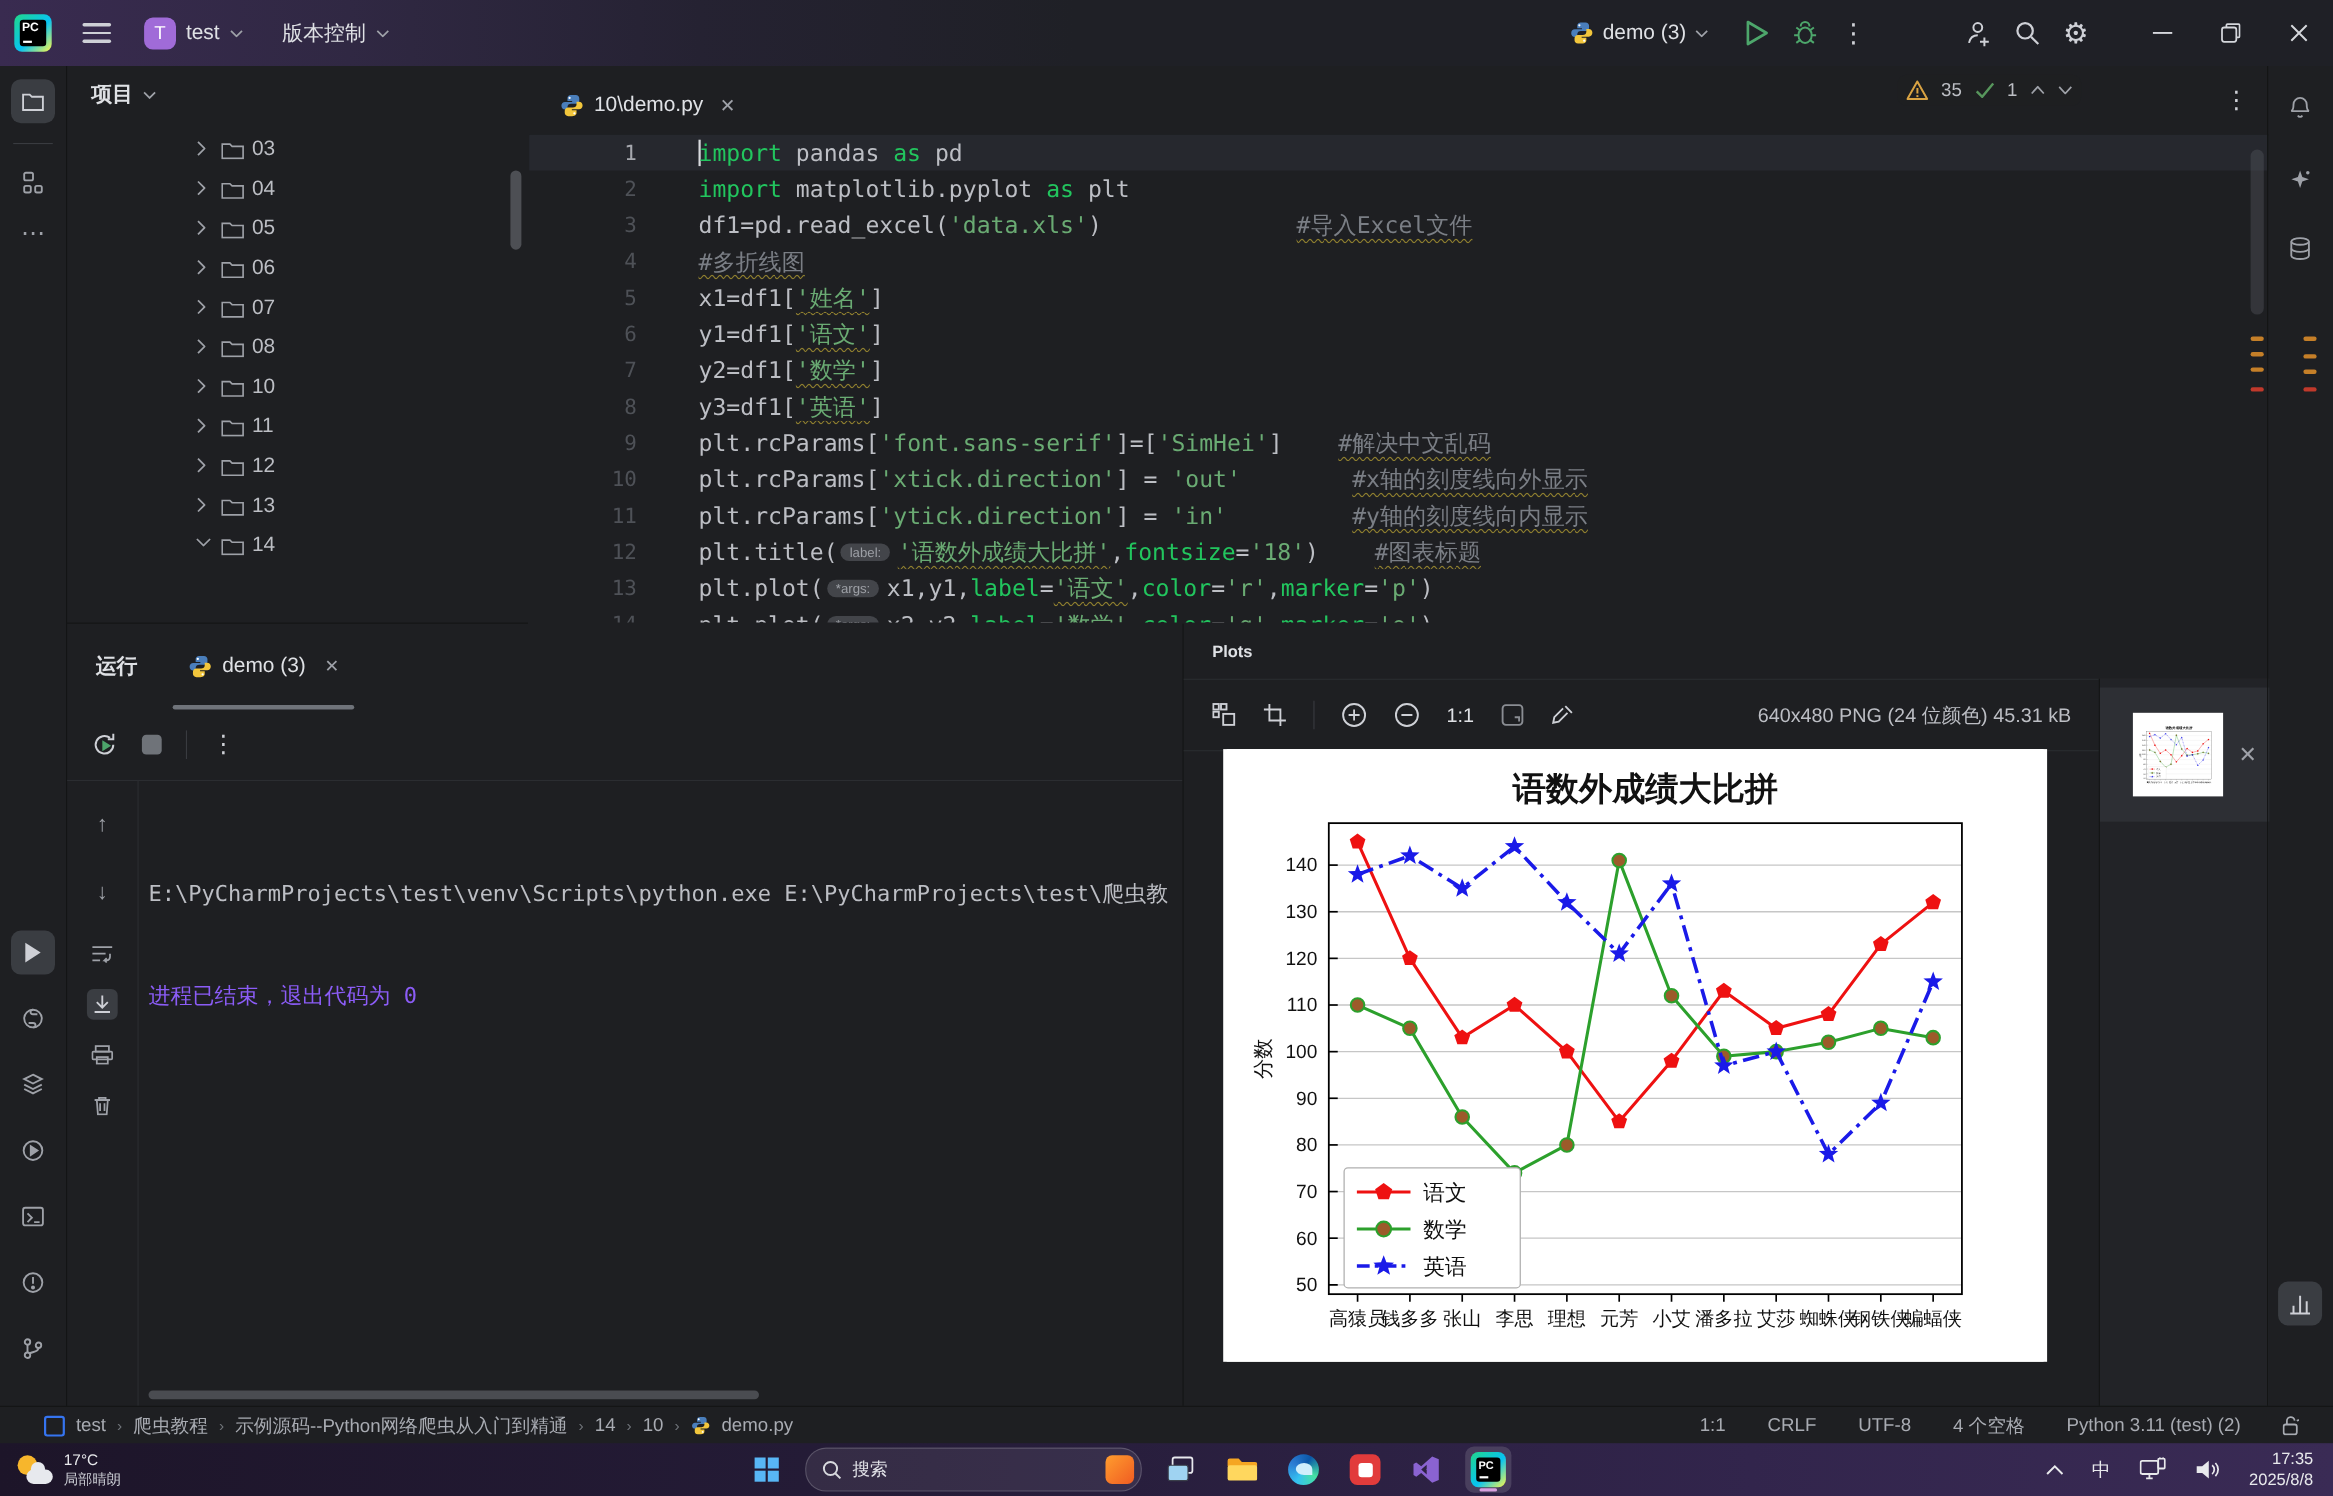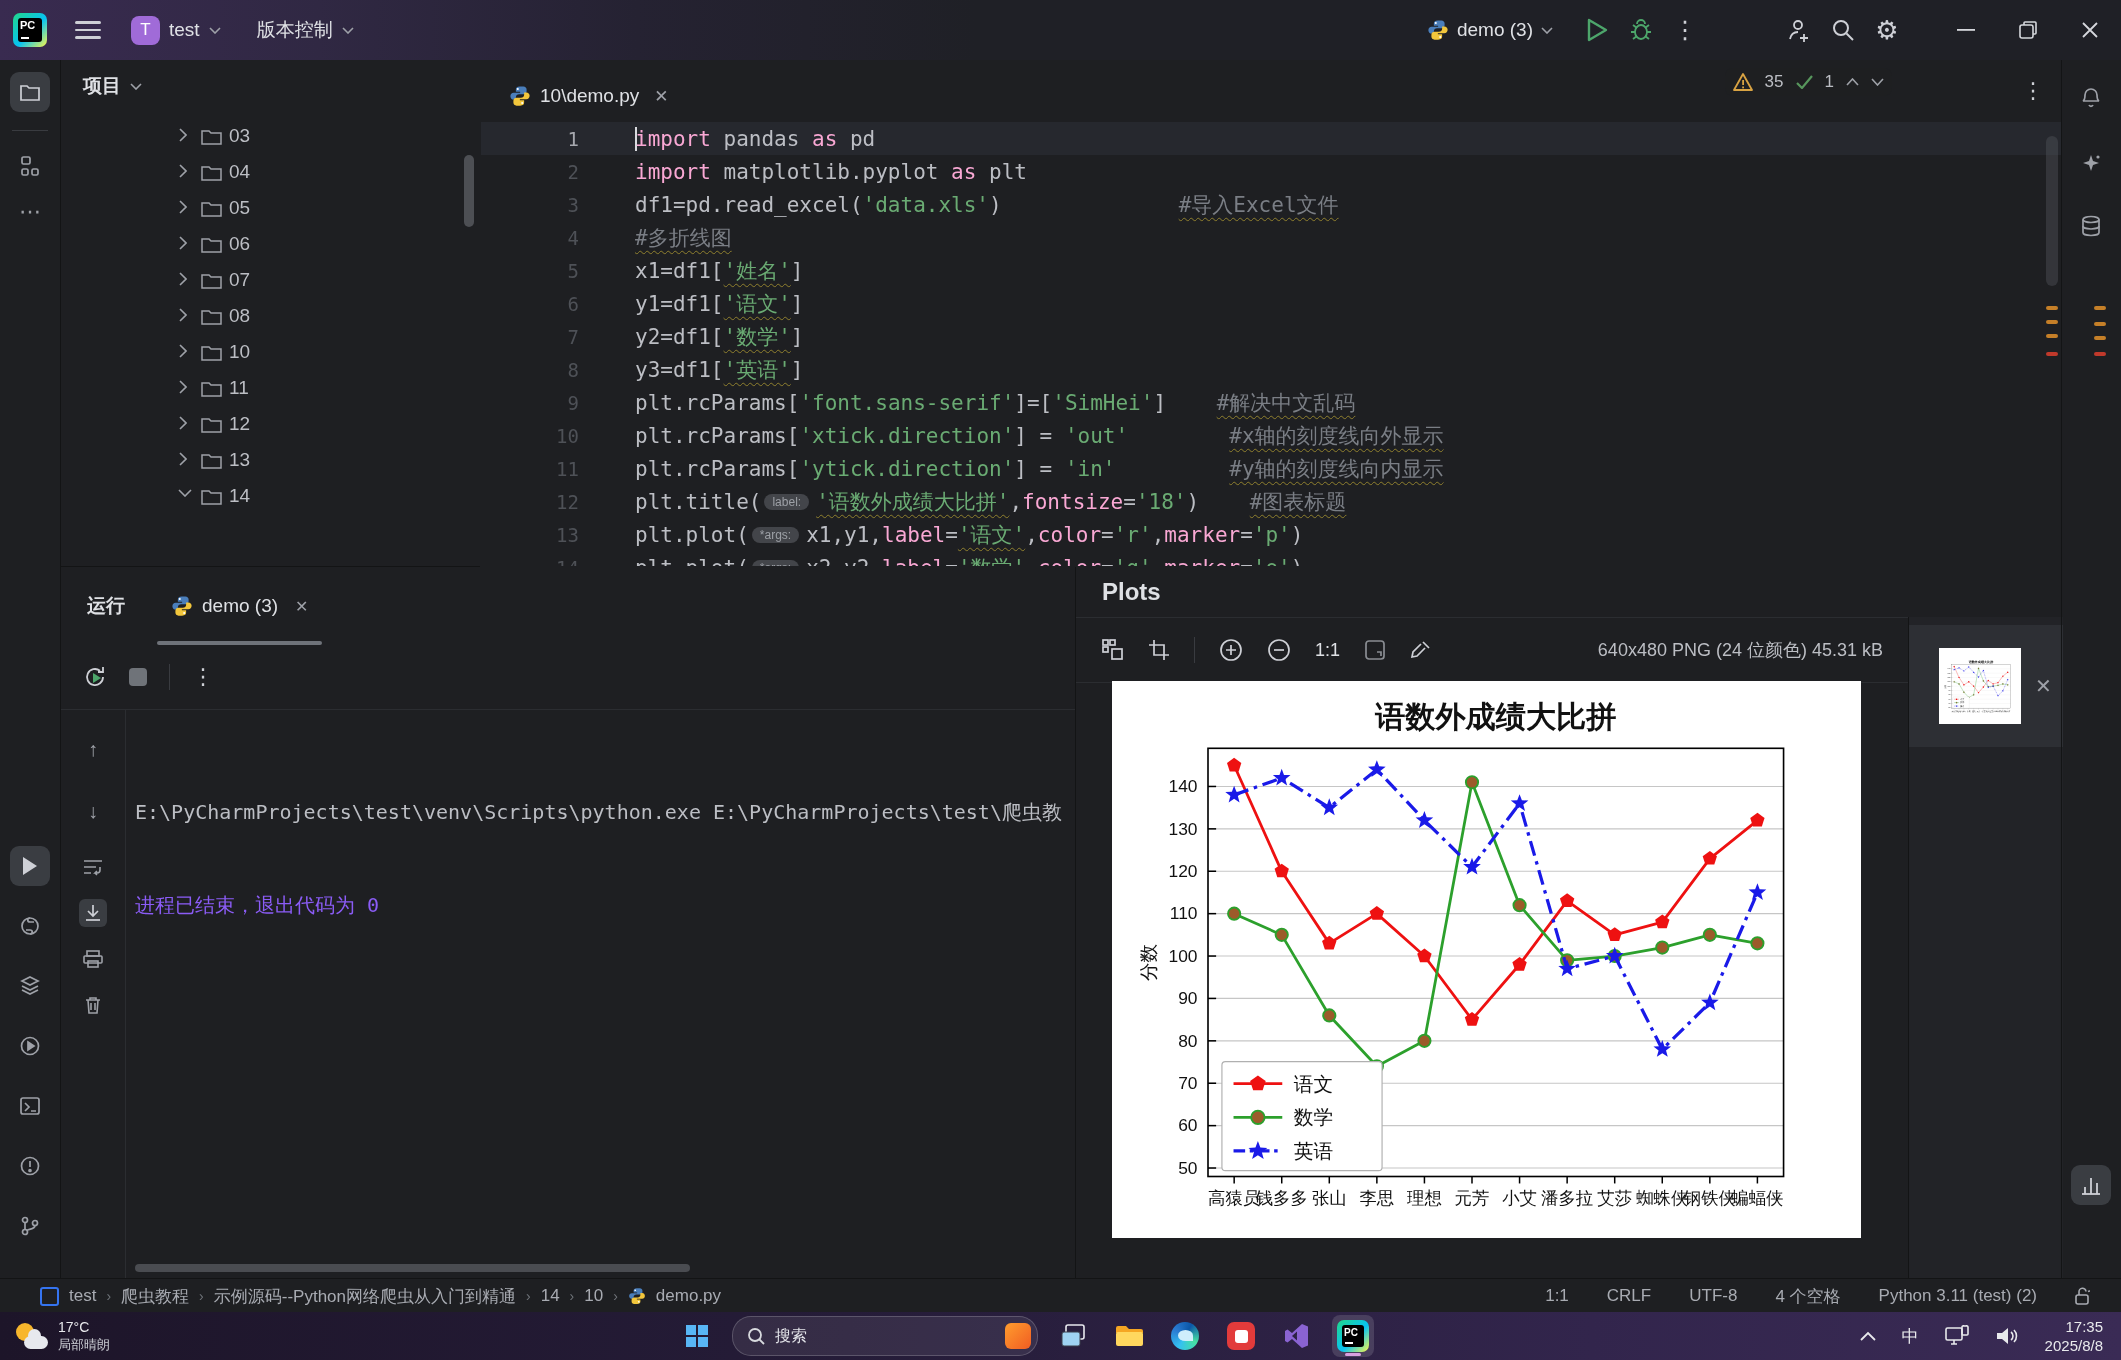--- a/index.html
+++ b/index.html
@@ -51,21 +51,21 @@
   .etab .x{color:#9ea1a8;font-size:17px;margin-left:6px}
   .etab .bar{position:absolute;left:0;right:0;bottom:0;height:4px;background:#3574f0}
   #tab-more{position:absolute;right:18px;top:18px;color:#ced0d6;font-size:22px}
   #code{position:absolute;left:0;top:62px;right:0;bottom:0;overflow:hidden;
     font-family:"DejaVu Sans Mono","Liberation Mono",monospace;font-size:21px}
   .code-line{height:33px;display:flex;align-items:center;white-space:pre}
   .code-line .lnum{width:98px;flex:none;text-align:right;padding-right:56px;color:#4e5157;
     font-size:19px;font-family:"DejaVu Sans Mono",monospace}
   .code-line.cur{background:#26282e}
   .code-line.cur .lnum{color:#a6a8ae}
-  .kw{color:#f9a8d4}.str{color:#6aab73}.pln{color:#bcbec4}.com{color:#7a7e85}.sp{color:#bcbec4}
+  .kw{color:#22c55e}.str{color:#6aab73}.pln{color:#bcbec4}.com{color:#7a7e85}.sp{color:#bcbec4}
   .wavy{text-decoration:underline wavy #8f7f2e 1px;text-underline-offset:5px}
   .inlay{background:#43454a;color:#9da0a6;border-radius:8px;padding:1px 8px;margin:0 7px 0 3px;
     font-size:12px;font-family:"Liberation Sans",sans-serif}
   .caret{display:inline-block;width:2px;height:24px;background:#d8dade;margin-right:-2px;vertical-align:middle}
   #inspect{position:absolute;right:170px;top:8px;display:flex;align-items:center;gap:12px;
     background:#1e1f22cc;border-radius:8px;padding:4px 8px;font-size:17px;color:#bcbec4}
   #inspect .chv{color:#9ea1a8}
   #ed-scroll{position:absolute;right:4px;top:76px;width:12px;height:150px;border-radius:6px;background:#55585e66}
   .mark{position:absolute;width:12px;height:4px;border-radius:2px}
   
@@ -84,21 +84,21 @@
   #con-gutter{position:absolute;left:0;top:0;width:64px;bottom:0;border-right:1px solid #2b2d31}
   .cg-ic{position:absolute;left:18px;width:28px;height:28px;display:flex;align-items:center;justify-content:center;
     color:#9ea1a8;font-size:20px}
   .cg-ic.sel{background:#3a3d42;border-radius:6px}
   .con-text{position:absolute;left:74px;top:26px;right:10px;font-family:"DejaVu Sans Mono","Liberation Mono",monospace;
     font-size:20px;color:#bcbec4;line-height:31px;white-space:pre;overflow:hidden}
   .con-line2{color:#8b5cf6}
   #con-hscroll{position:absolute;left:74px;bottom:6px;width:555px;height:8px;border-radius:4px;background:#4a4c51}
   
   #plots{position:absolute;left:1075px;top:567px;width:987px;height:711px;border-left:1px solid #131415}
-  #plots-head{height:50px;display:flex;align-items:center;padding-left:26px;color:#dfe1e5;font-size:24px;font-weight:bold}
+  #plots-head{height:50px;display:flex;align-items:center;padding-left:26px;color:#dfe1e5;font-size:15px;font-weight:bold}
   #plots-toolbar{height:64px;display:flex;align-items:center;gap:24px;padding-left:26px;border-top:1px solid #2b2d31;
     border-bottom:1px solid #2b2d31}
   .pt-ic{color:#ced0d6;display:flex;align-items:center;justify-content:center}
   #plots-zoom{color:#dfe1e5;font-size:18px}
   #plots-info{margin-left:auto;margin-right:180px;color:#bcbec4;font-size:18px}
   #figure{position:absolute;left:36px;top:114px;width:749px;height:557px;background:#fff}
   #thumbstrip{position:absolute;right:0;top:50px;width:154px;bottom:0;background:#222327;border-left:1px solid #131415}
   #thumbrow{position:absolute;left:0;right:0;top:8px;height:122px;background:#2d2f34;display:flex;align-items:center}
   #thumbbox{width:82px;height:76px;background:#fff;margin-left:30px;display:flex;align-items:center;justify-content:center}
   #thumb-x{color:#9ea1a8;margin-left:14px;font-size:20px}

